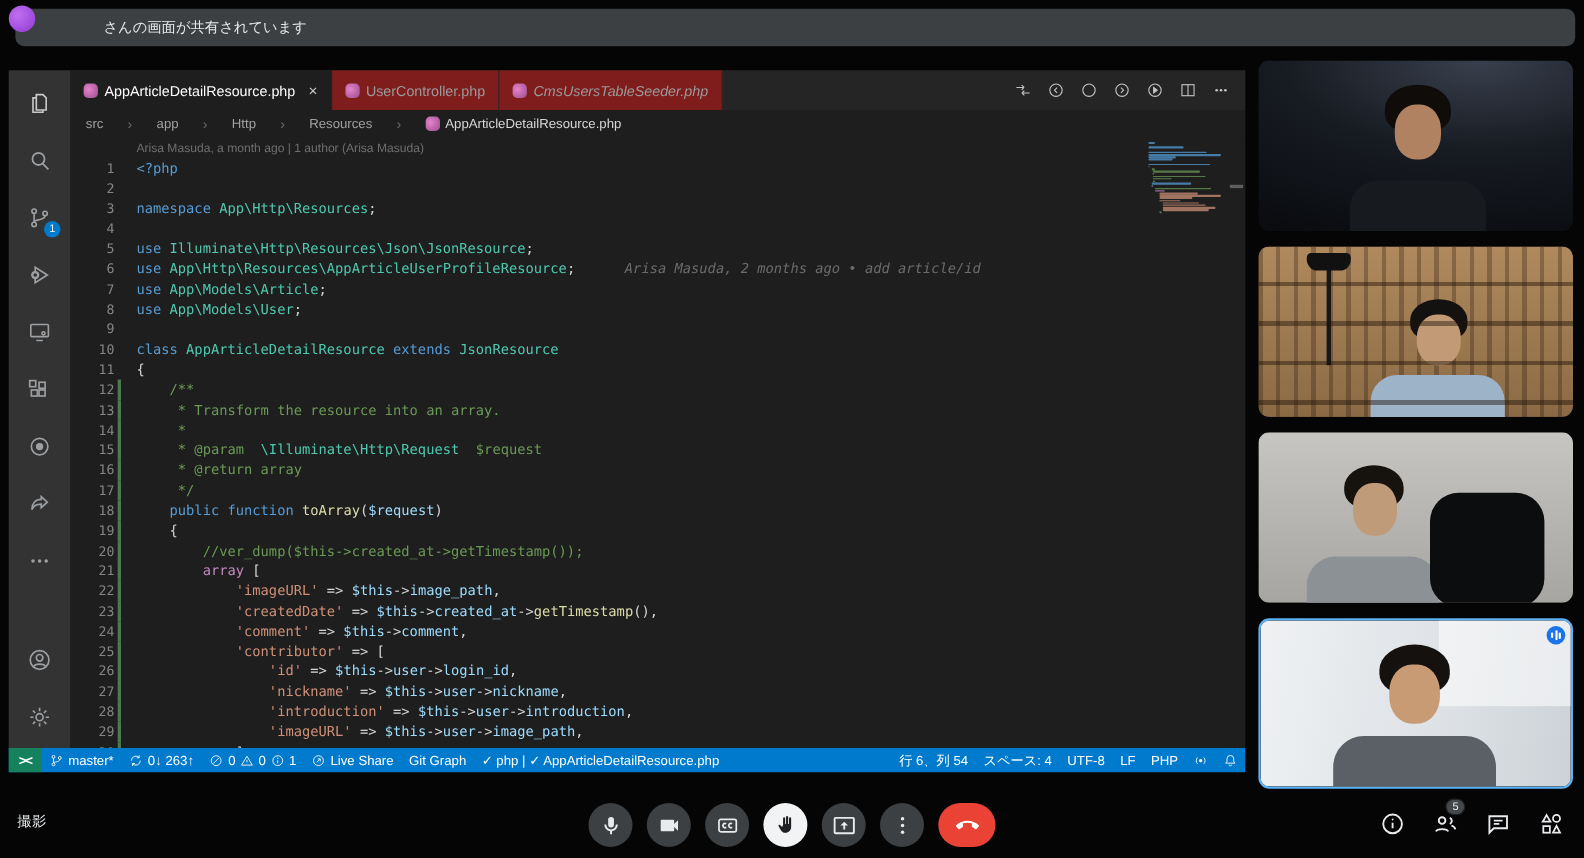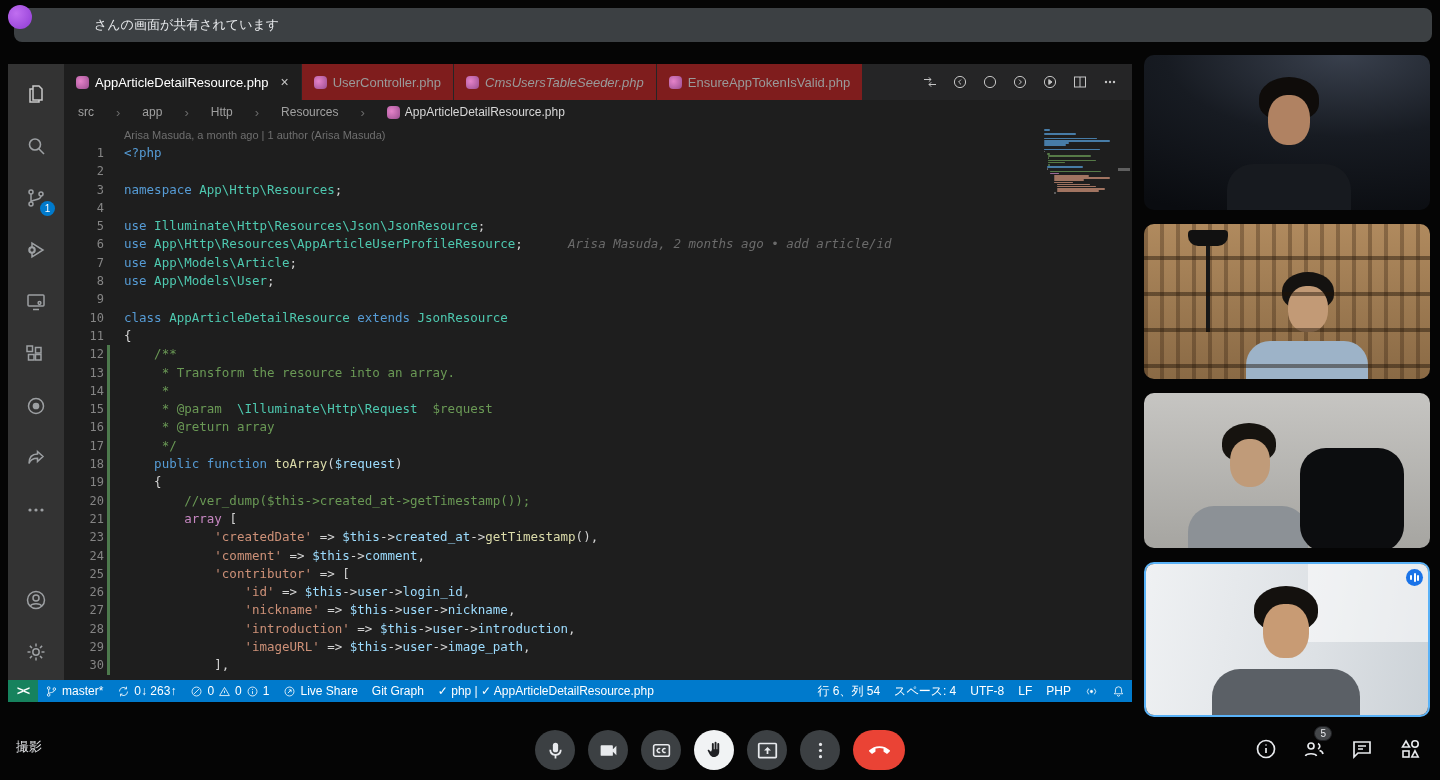--- a/index.html
+++ b/index.html
@@ -217,24 +217,20 @@
         <span class="tab-close">×</span>
       </div>
       <div class="tab">
         <span class="php-ico"></span>
         <span class="tab-label">UserController.php</span>
       </div>
       <div class="tab preview">
         <span class="php-ico"></span>
         <span class="tab-label">CmsUsersTableSeeder.php</span>
       </div>
-      <div class="tab">
-        <span class="php-ico"></span>
-        <span class="tab-label">EnsureAppTokenIsValid.php</span>
-      </div>
       <div class="tab-actions">
         <span>
             <svg viewBox="0 0 16 16" fill="none" stroke="currentColor">
               <path d="M2 5.5h7M9 5.5 6.8 3.3M9 5.5 6.8 7.7M14 10.5H7M7 10.5l2.2-2.2M7 10.5l2.2 2.2"></path>
             </svg>
           </span>
         <span>
             <svg viewBox="0 0 16 16" fill="none" stroke="currentColor">
               <circle cx="8" cy="8" r="5.6"></circle>
               <path d="m9 5.6-2.4 2.4L9 10.4"></path>
@@ -388,20 +384,25 @@
           </div>
           <div class="code-line">
             <span class="ln">20</span>
             <span class="chg on"></span>
             <span class="lc"><span class="tk-c">        //ver_dump($this-&gt;created_at-&gt;getTimestamp());</span></span>
           </div>
           <div class="code-line">
             <span class="ln">21</span>
             <span class="chg on"></span>
             <span class="lc"><span class="tk-p">        </span><span class="tk-r">array</span><span class="tk-p"> [</span></span>
+          </div>
+          <div class="code-line">
+            <span class="ln">22</span>
+            <span class="chg on"></span>
+            <span class="lc"><span class="tk-p">            </span><span class="tk-s">'imageURL'</span><span class="tk-p"> =&gt; </span><span class="tk-v">$this</span><span class="tk-p">-&gt;</span><span class="tk-v">image_path</span><span class="tk-p">,</span></span>
           </div>
           <div class="code-line">
             <span class="ln">23</span>
             <span class="chg on"></span>
             <span class="lc"><span class="tk-p">            </span><span class="tk-s">'createdDate'</span><span class="tk-p"> =&gt; </span><span class="tk-v">$this</span><span class="tk-p">-&gt;</span><span class="tk-v">created_at</span><span class="tk-p">-&gt;</span><span class="tk-f">getTimestamp</span><span class="tk-p">(),</span></span>
           </div>
           <div class="code-line">
             <span class="ln">24</span>
             <span class="chg on"></span>
             <span class="lc"><span class="tk-p">            </span><span class="tk-s">'comment'</span><span class="tk-p"> =&gt; </span><span class="tk-v">$this</span><span class="tk-p">-&gt;</span><span class="tk-v">comment</span><span class="tk-p">,</span></span>

